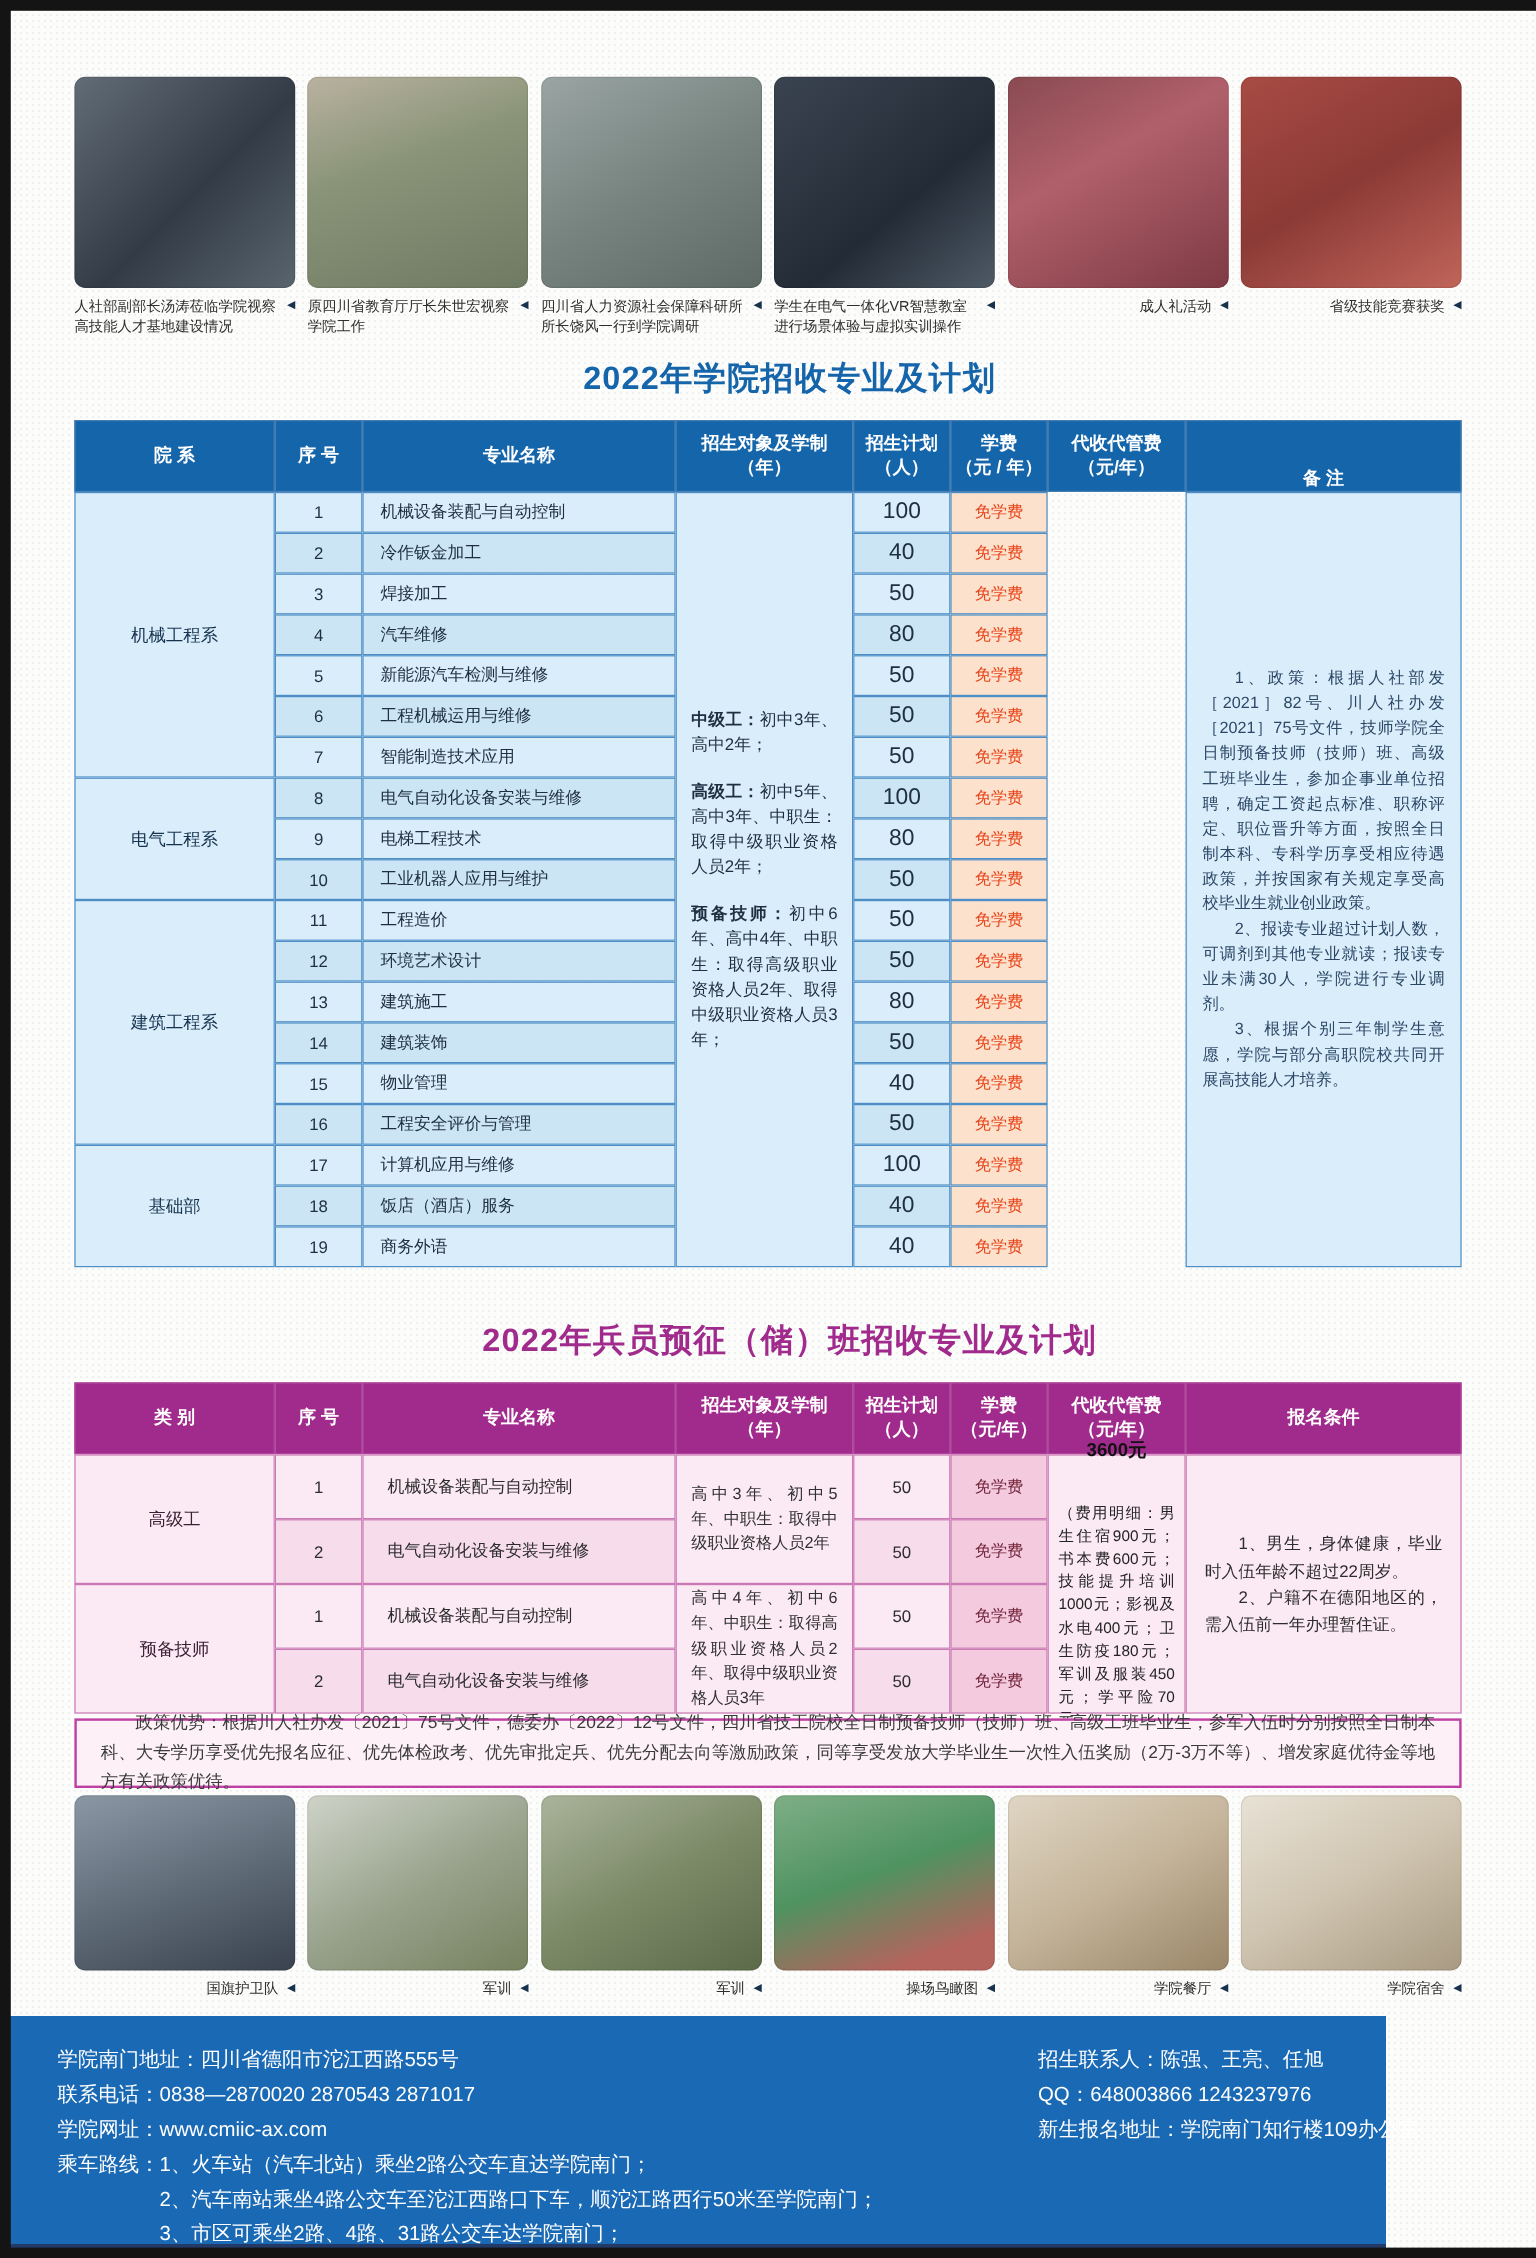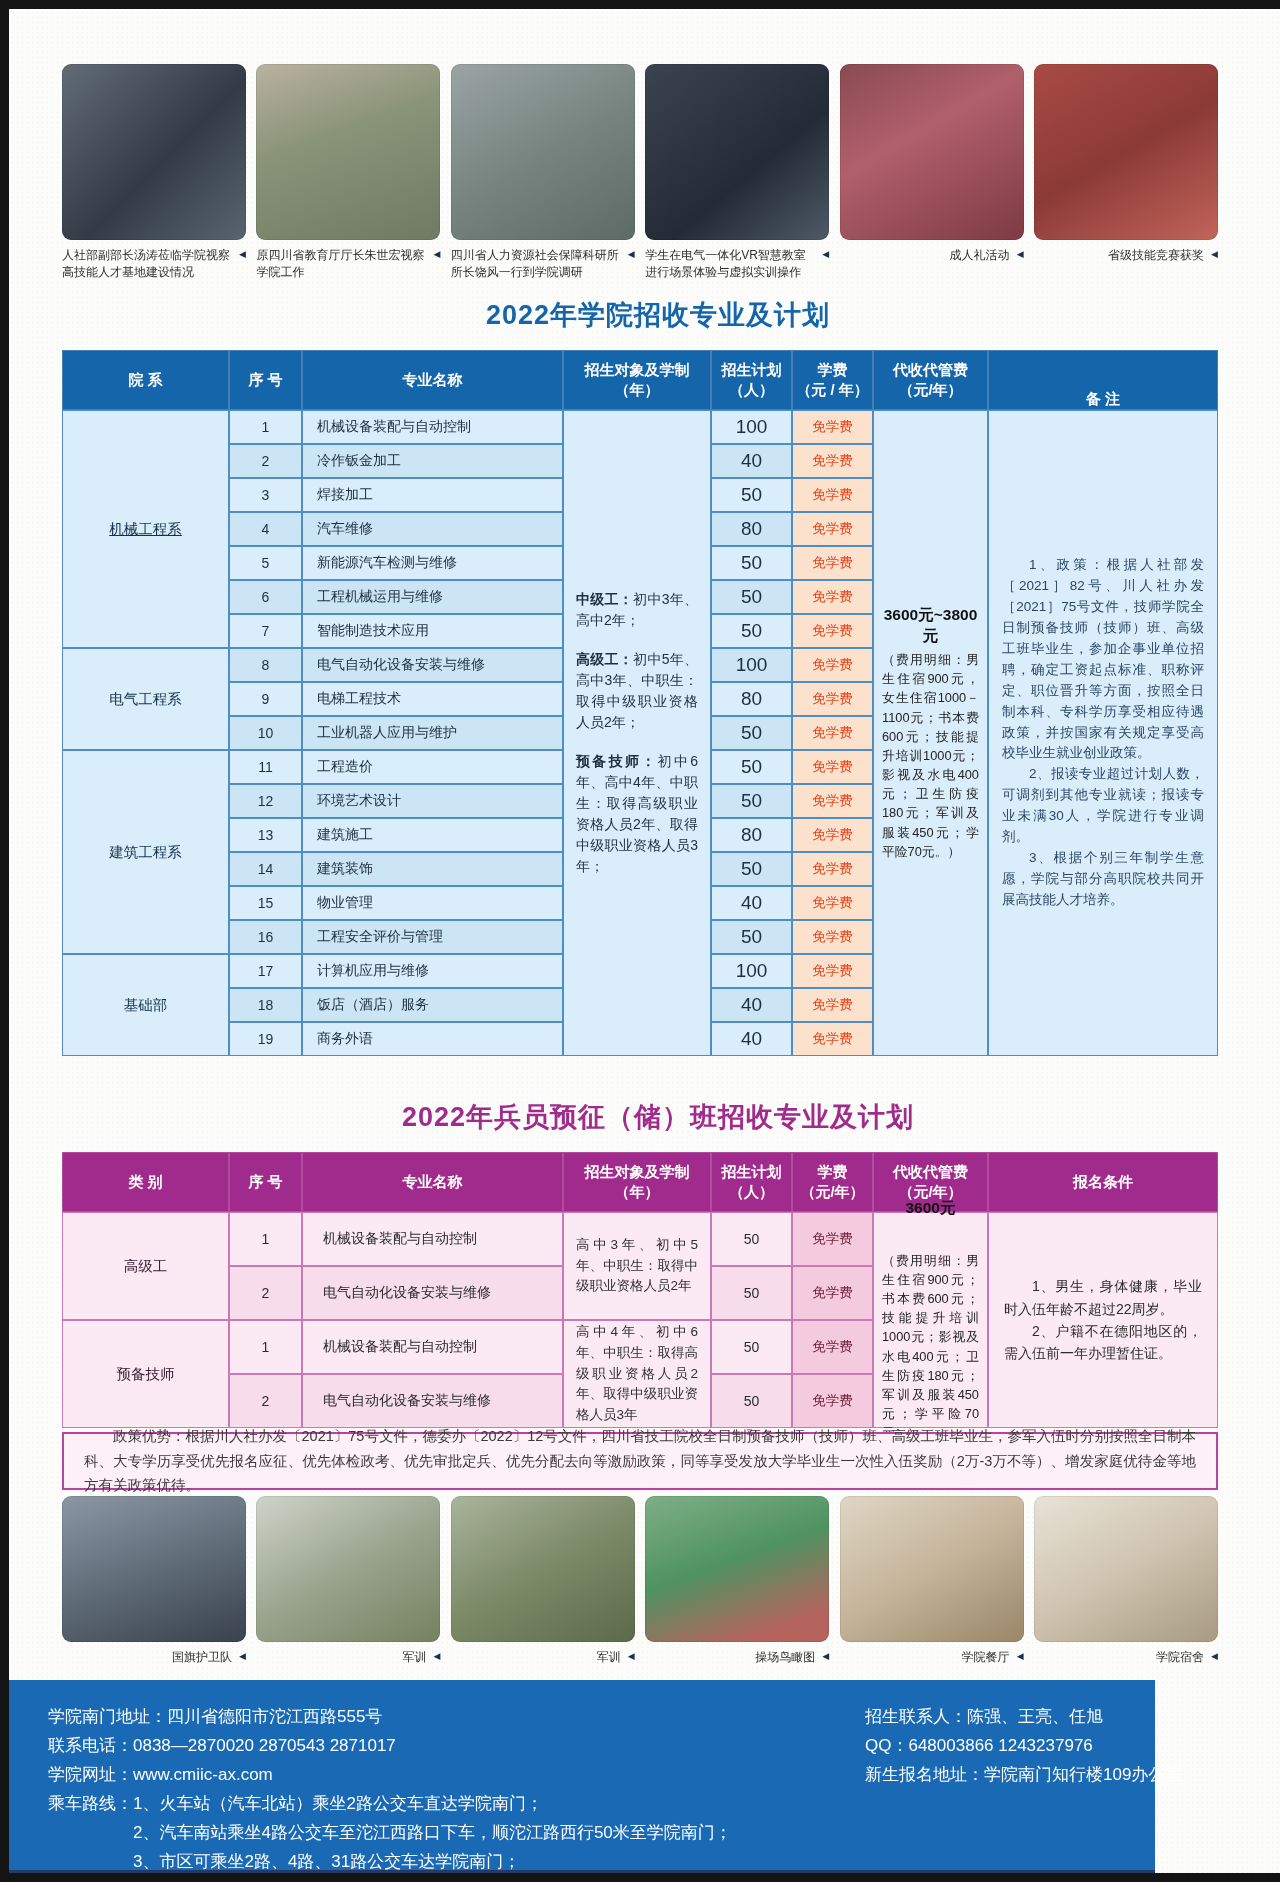--- a/index.html
+++ b/index.html
@@ -146,21 +146,21 @@
         <div>学费</div>
         <div>（元 / 年）</div>
       </div>
       <div class="th" style="grid-area: 1 / 7;">
         <div>代收代管费</div>
         <div>（元/年）</div>
       </div>
       <div class="th" style="grid-area: 1 / 8; justify-content: flex-end;">
         <div>备 注</div>
       </div>
-      <div class="td t1cell group" style="grid-area: 2 / 1 / span 7; text-decoration: underline;">机械工程系</div>
+      <div class="td t1cell group" style="grid-area: 2 / 1 / span 7;">机械工程系</div>
       <div class="td t1cell group" style="grid-area: 9 / 1 / span 3;">电气工程系</div>
       <div class="td t1cell group" style="grid-area: 12 / 1 / span 6;">建筑工程系</div>
       <div class="td t1cell group" style="grid-area: 18 / 1 / span 3;">基础部</div>
       <div class="td t1cell num" style="grid-area: 2 / 2;">1</div>
       <div class="td t1cell major" style="grid-area: 2 / 3;">机械设备装配与自动控制</div>
       <div class="td t1cell plan" style="grid-area: 2 / 5;">100</div>
       <div class="td t1cell tuition" style="grid-area: 2 / 6;">免学费</div>
       <div class="td t1cell num alt" style="grid-area: 3 / 2;">2</div>
       <div class="td t1cell major alt" style="grid-area: 3 / 3;">冷作钣金加工</div>
       <div class="td t1cell plan alt" style="grid-area: 3 / 5;">40</div>
@@ -231,24 +231,20 @@
       <div class="td t1cell tuition" style="grid-area: 19 / 6;">免学费</div>
       <div class="td t1cell num" style="grid-area: 20 / 2;">19</div>
       <div class="td t1cell major" style="grid-area: 20 / 3;">商务外语</div>
       <div class="td t1cell plan" style="grid-area: 20 / 5;">40</div>
       <div class="td t1cell tuition" style="grid-area: 20 / 6;">免学费</div>
       <div class="td t1cell schedule" style="grid-area: 2 / 4 / span 19;">
         <p><b>中级工：</b>初中3年、高中2年；</p>
         <p><b>高级工：</b>初中5年、高中3年、中职生：取得中级职业资格人员2年；</p>
         <p><b>预备技师：</b>初中6年、高中4年、中职生：取得高级职业资格人员2年、取得中级职业资格人员3年；</p>
       </div>
-      <div class="td t1cell fee" style="grid-area: 2 / 7 / span 19;">
-        <div class="fee-amount">3600元~3800元</div>
-        <div class="fee-detail">（费用明细：男生住宿900元，女生住宿1000－1100元；书本费600元；技能提升培训1000元；影视及水电400元；卫生防疫180元；军训及服装450元；学平险70元。）</div>
-      </div>
       <div class="td t1cell remark" style="grid-area: 2 / 8 / span 19;">
         <p>1、政策：根据人社部发［2021］82号、川人社办发［2021］75号文件，技师学院全日制预备技师（技师）班、高级工班毕业生，参加企事业单位招聘，确定工资起点标准、职称评定、职位晋升等方面，按照全日制本科、专科学历享受相应待遇政策，并按国家有关规定享受高校毕业生就业创业政策。</p>
         <p>2、报读专业超过计划人数，可调剂到其他专业就读；报读专业未满30人，学院进行专业调剂。</p>
         <p>3、根据个别三年制学生意愿，学院与部分高职院校共同开展高技能人才培养。</p>
       </div>
     </div>
 
   <div id="title2" class="title">2022年兵员预征（储）班招收专业及计划</div>
   <div id="table2" class="grid">
       <div class="th" style="grid-area: 1 / 1;">

